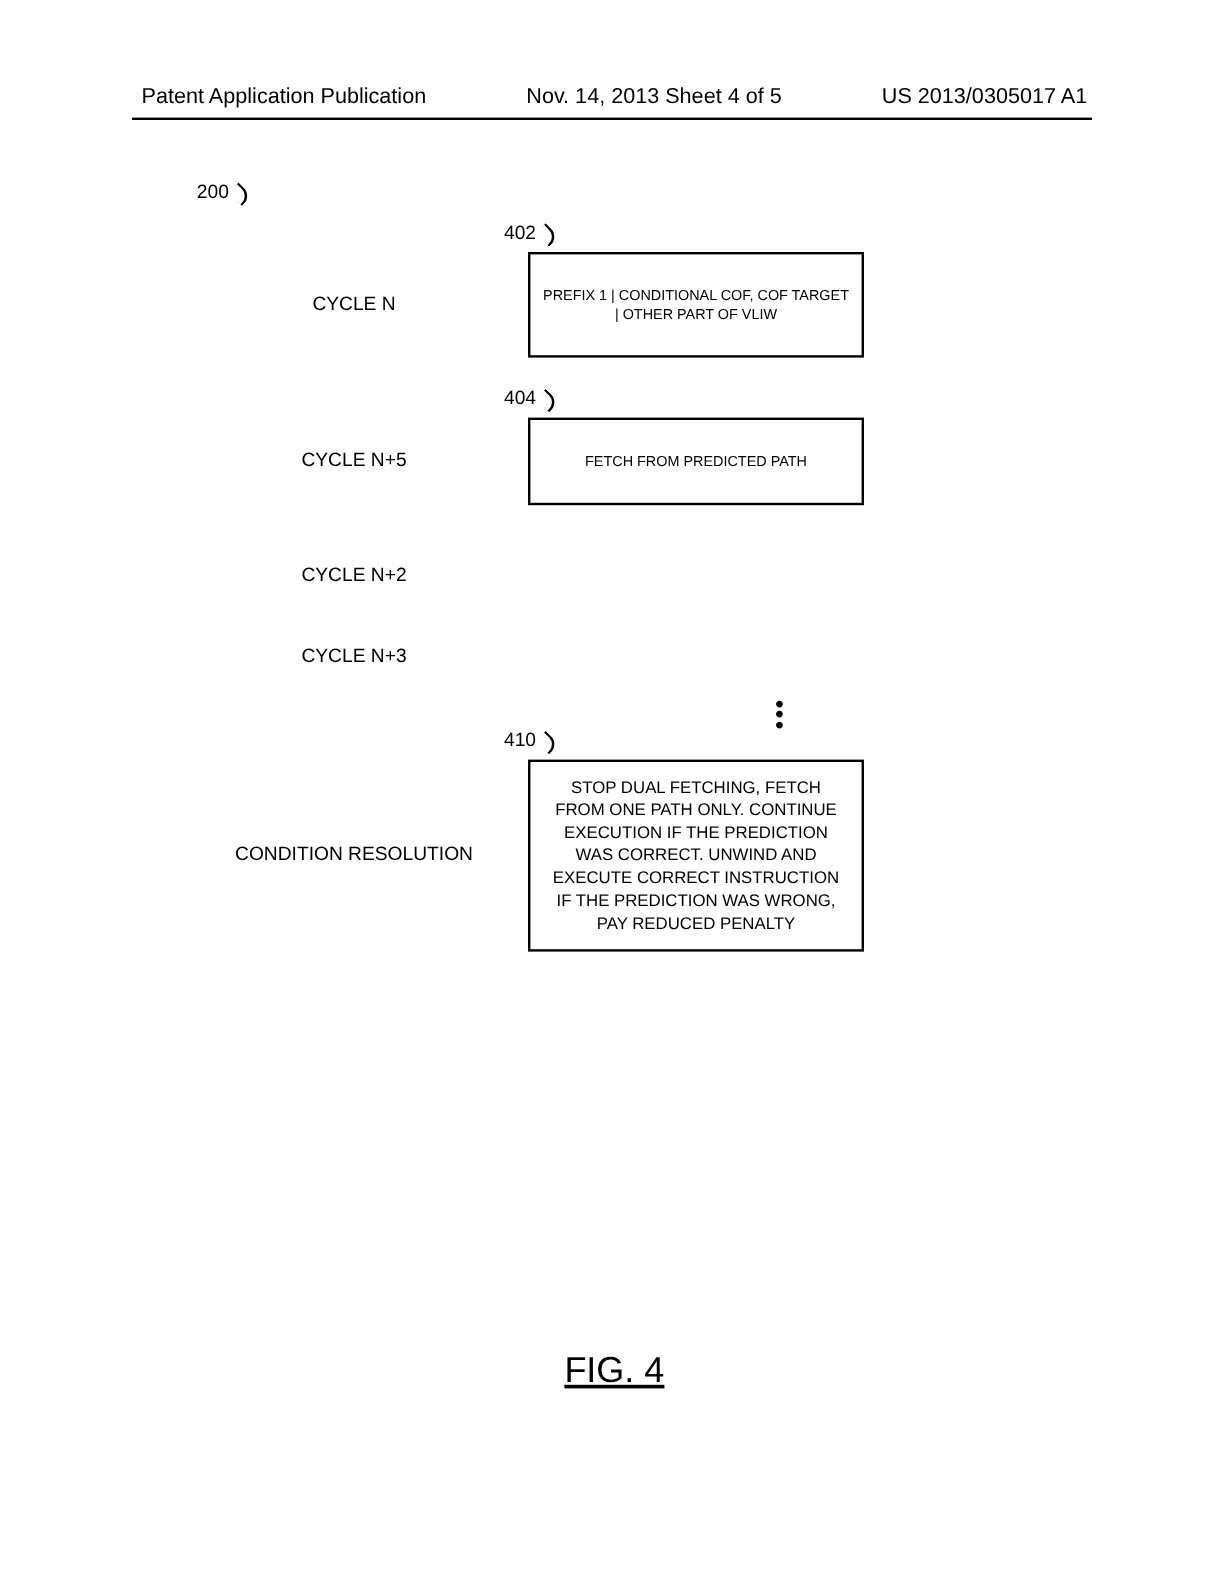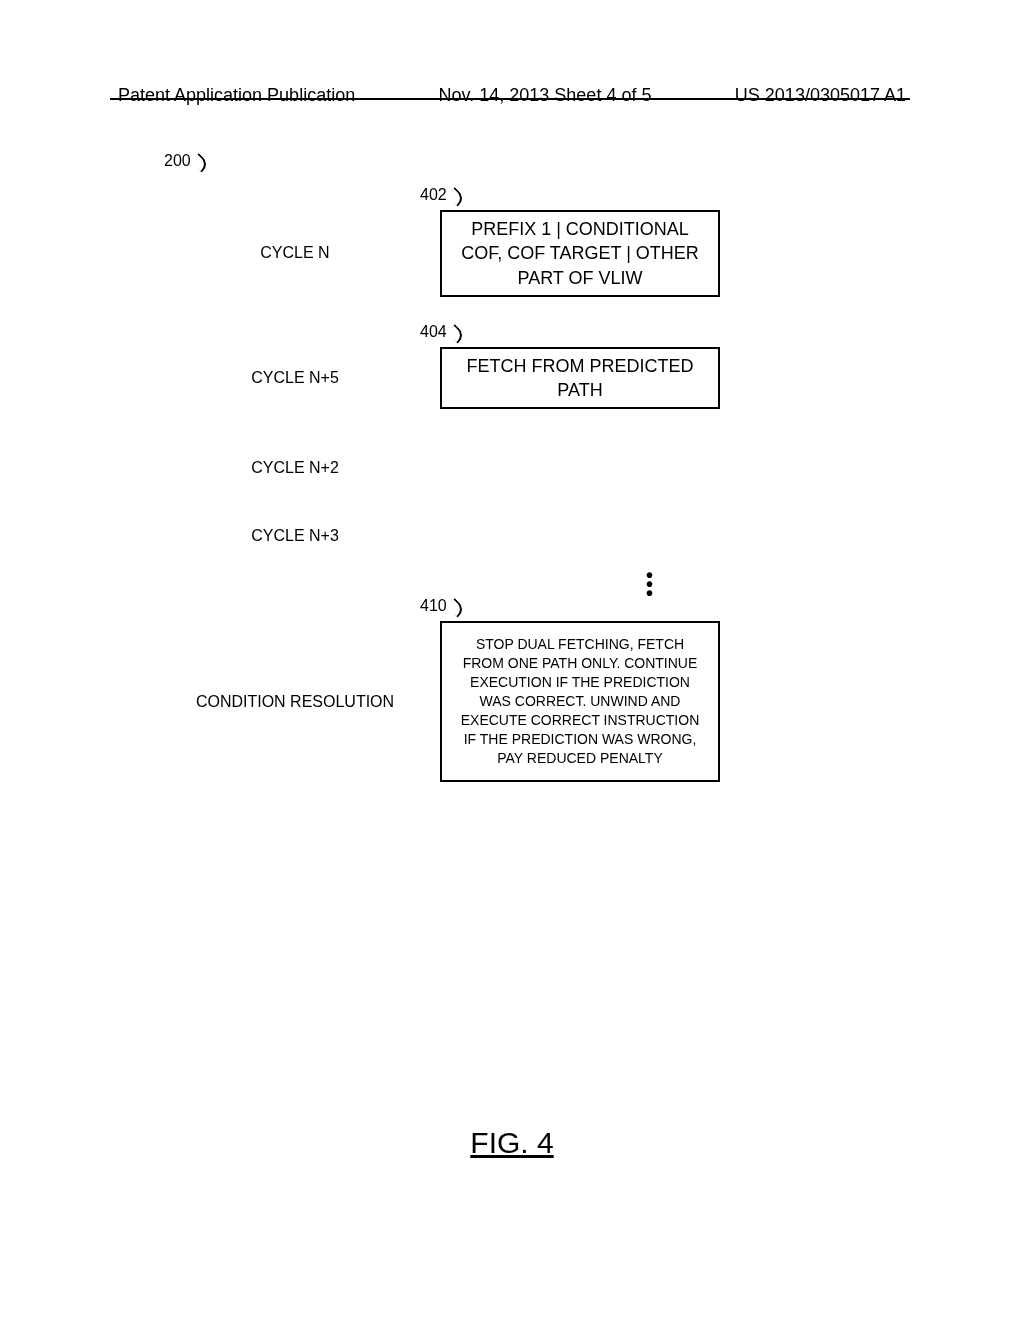--- a/index.html
+++ b/index.html
@@ -14,21 +14,20 @@
   .header {
     position: absolute;
     top: 70px;
     left: 0;
     width: 100%;
     display: flex;
     justify-content: space-between;
     padding: 0 118px 0 118px;
     font-size: 18px;
     font-weight: 700;
-    margin-top: 15px;
   }
   .header .left { font-weight: 400; }
   .header .mid { font-weight: 400; }
   .header .right { font-weight: 400; }
   .rule {
     position: absolute;
     top: 98px;
     left: 110px;
     width: 800px;
     height: 2px;
@@ -75,23 +74,23 @@
   }
   .topref {
     position: absolute;
     top: -28px;
     left: 14px;
     font-size: 16px;
   }
   .box {
     border: 2px solid #000;
     width: 280px;
-    padding: 5px 10px;
+    padding: 26px 10px;
     text-align: center;
-    font-size: 18px;
+    font-size: 12px;
     line-height: 1.35;
   }
   .box.tall { padding: 12px 18px; font-size: 14px; }
   .fig-title {
     position: absolute;
     bottom: 160px;
     left: 0;
     width: 100%;
     text-align: center;
     font-size: 30px;

